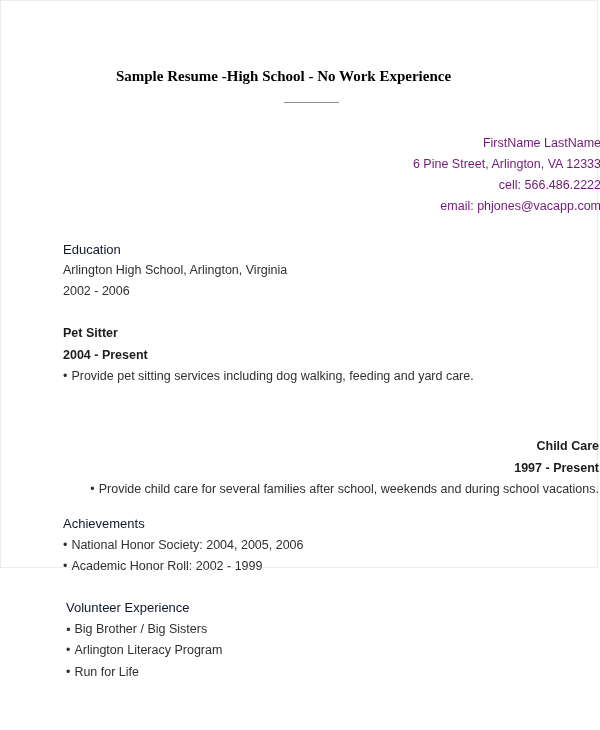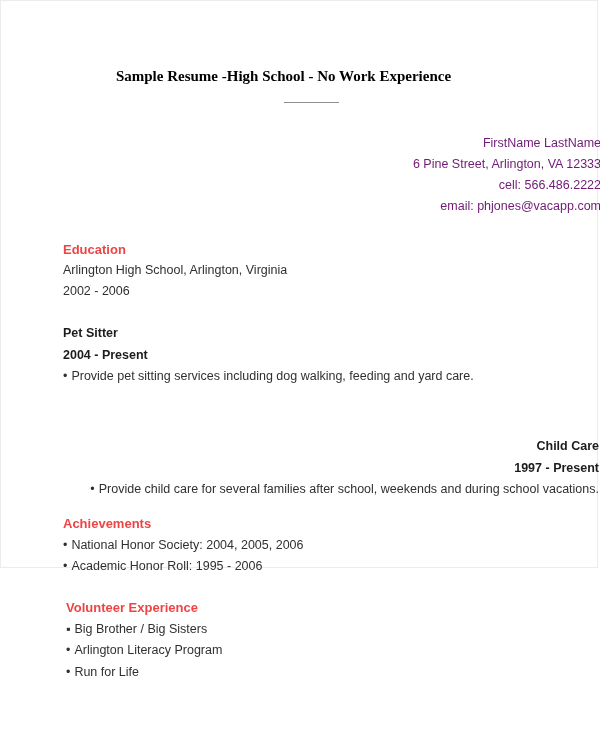--- a/index.html
+++ b/index.html
@@ -61,23 +61,23 @@
     line-height: 21.5px;
     color: #303030;
     white-space: nowrap;
   }
   .section.education { top: 238px; line-height: 21px; }
   .section.experience-pet { top: 322px; }
   .section.experience-child { top: 435px; text-align: right; }
   .section.achievements { top: 512px; }
   .section.volunteer { top: 596px; left: 65px; }
   .heading {
-    font-weight: bold;
+    font-weight: normal;
     font-size: 13px;
-    color: #ef4444;
+    color: #0f172a;
   }
   .job-title, .job-period {
     font-weight: bold;
     color: #1c1c1c;
   }
   .bullet-line .bullet {
     display: inline-block;
     margin-right: 4px;
   }
   .volunteer .item:first-of-type .bullet {
@@ -117,21 +117,21 @@
 
   <div class="section experience-child">
     <div class="job-title">Child Care</div>
     <div class="job-period">1997 - Present</div>
     <div class="bullet-line"><span class="bullet">•</span><span>Provide child care for several families after school, weekends and during school vacations.</span></div>
   </div>
 
   <div class="section achievements">
     <div class="heading">Achievements</div>
     <div class="bullet-line item"><span class="bullet">•</span><span>National Honor Society: 2004, 2005, 2006</span></div>
-    <div class="bullet-line item"><span class="bullet">•</span><span>Academic Honor Roll: 1995 - 2006</span></div>
+    <div class="bullet-line item"><span class="bullet">•</span><span>Academic Honor Roll: 2002 - 1999</span></div>
   </div>
 
   <div class="section volunteer">
     <div class="heading">Volunteer Experience</div>
     <div class="bullet-line item"><span class="bullet">▪</span><span>Big Brother / Big Sisters</span></div>
     <div class="bullet-line item"><span class="bullet">•</span><span>Arlington Literacy Program</span></div>
     <div class="bullet-line item"><span class="bullet">•</span><span>Run for Life</span></div>
   </div>
 
 </div>

